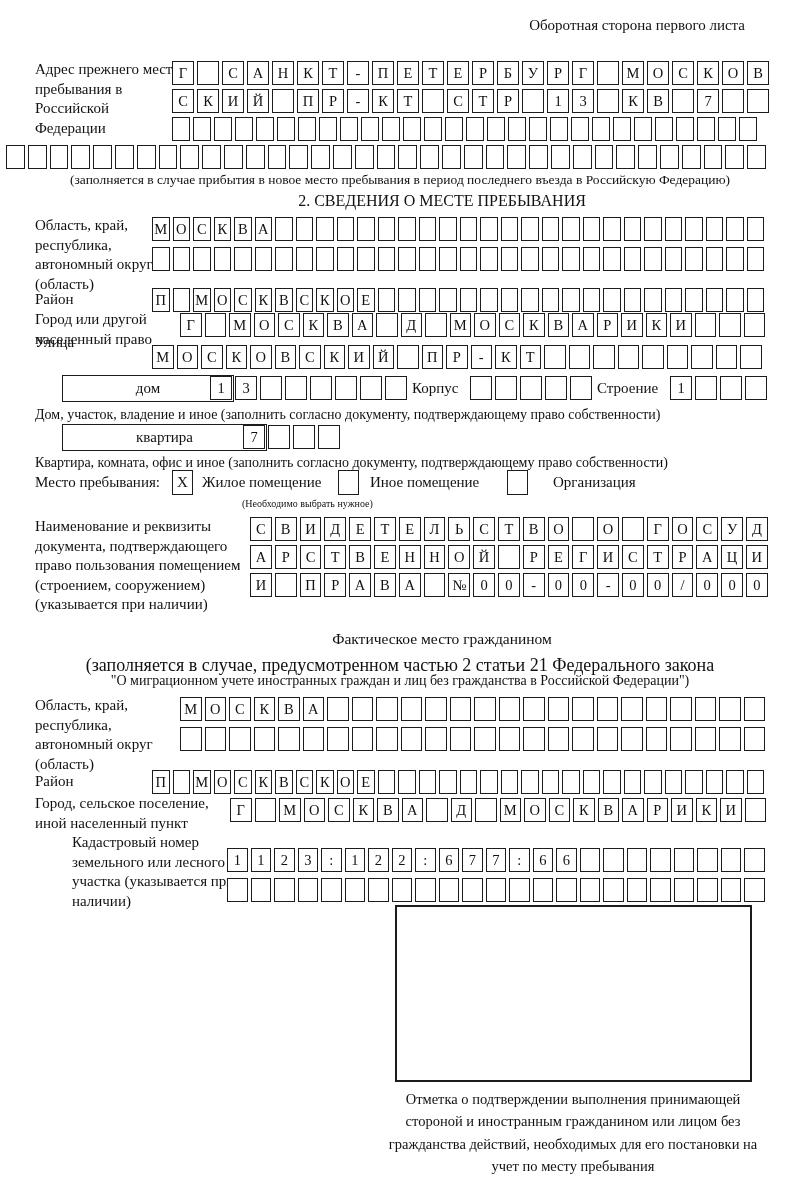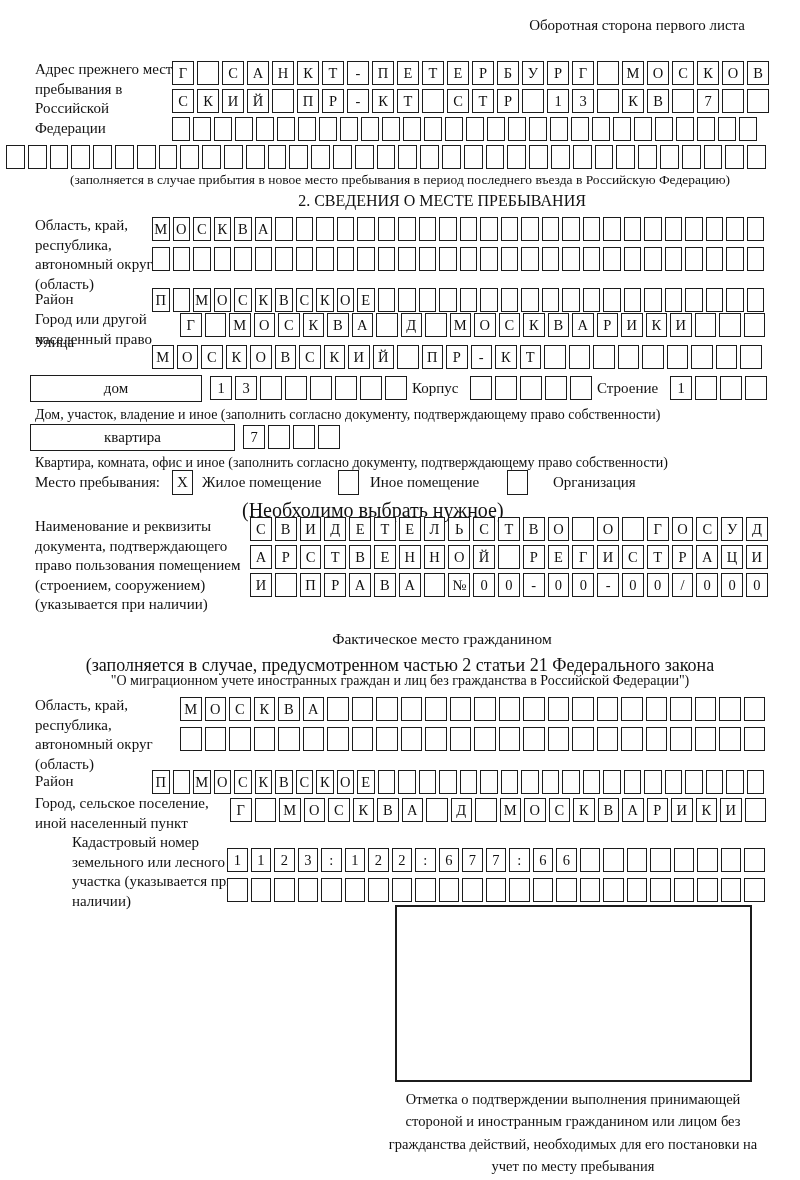--- a/index.html
+++ b/index.html
@@ -7,21 +7,21 @@
         font-family:"Liberation Serif","DejaVu Serif",serif;color:#111;overflow:hidden;}
   .lbl{position:absolute;font-size:15px;line-height:1.3;}
   .center{position:absolute;left:0;width:800px;text-align:center;}
   .bold{font-weight:normal;padding-left:42px;}
   .note{font-size:13.5px;}
   .row{position:absolute;display:flex;gap:3px;}
   .cell{box-sizing:border-box;flex:0 0 auto;width:var(--cw,22px);height:24px;
         border:1.6px solid #1c1c1c;display:flex;align-items:center;justify-content:center;
         font-size:14.5px;background:#fff;}
   .bigbox{position:absolute;box-sizing:border-box;border:1.6px solid #1c1c1c;height:27px;
-        display:flex;align-items:center;justify-content:center;font-size:15px;background:#fff;}
+        display:flex;align-items:center;justify-content:center;font-size:15px;background:#fff;margin-left:32px;}
   .chk{position:absolute;box-sizing:border-box;width:21px;height:25px;border:1.6px solid #1c1c1c;
         display:flex;align-items:center;justify-content:center;font-size:15px;background:#fff;}
   .markbox{position:absolute;box-sizing:border-box;border:2px solid #1c1c1c;background:#fff;}
 </style>
 </head>
 <body>
 
 <div class="page">
 
   <div class="lbl" style="top:16px;right:55px;font-size:15px;">Оборотная сторона первого листа</div>
@@ -344,21 +344,21 @@
     </div>
   <div class="lbl" style="left:35px;top:454px;font-size:14px;">Квартира, комната, офис и иное (заполнить согласно документу, подтверждающему право собственности)</div>
 
   <div class="lbl" style="left:35px;top:473px;">Место пребывания:</div>
   <div class="chk" style="left:172px;top:470px;">X</div>
   <div class="lbl" style="left:202px;top:473px;">Жилое помещение</div>
   <div class="chk" style="left:338px;top:470px;"></div>
   <div class="lbl" style="left:370px;top:473px;">Иное помещение</div>
   <div class="chk" style="left:507px;top:470px;"></div>
   <div class="lbl" style="left:553px;top:473px;">Организация</div>
-  <div class="lbl" style="left:242px;top:497px;font-size:20px;">(Необходимо выбрать нужное)</div>
+  <div class="lbl" style="left:242px;top:497px;font-size:10px;">(Необходимо выбрать нужное)</div>
 
   <div class="lbl" style="left:35px;top:517px;width:212px;">Наименование и реквизиты документа, подтверждающего право пользования помещением (строением, сооружением) (указывается при наличии)</div>
   <div class="row" style="left:250px;top:517px;--cw:21.8px;">
       <span class="cell">С</span>
       <span class="cell">В</span>
       <span class="cell">И</span>
       <span class="cell">Д</span>
       <span class="cell">Е</span>
       <span class="cell">Т</span>
       <span class="cell">Е</span>

